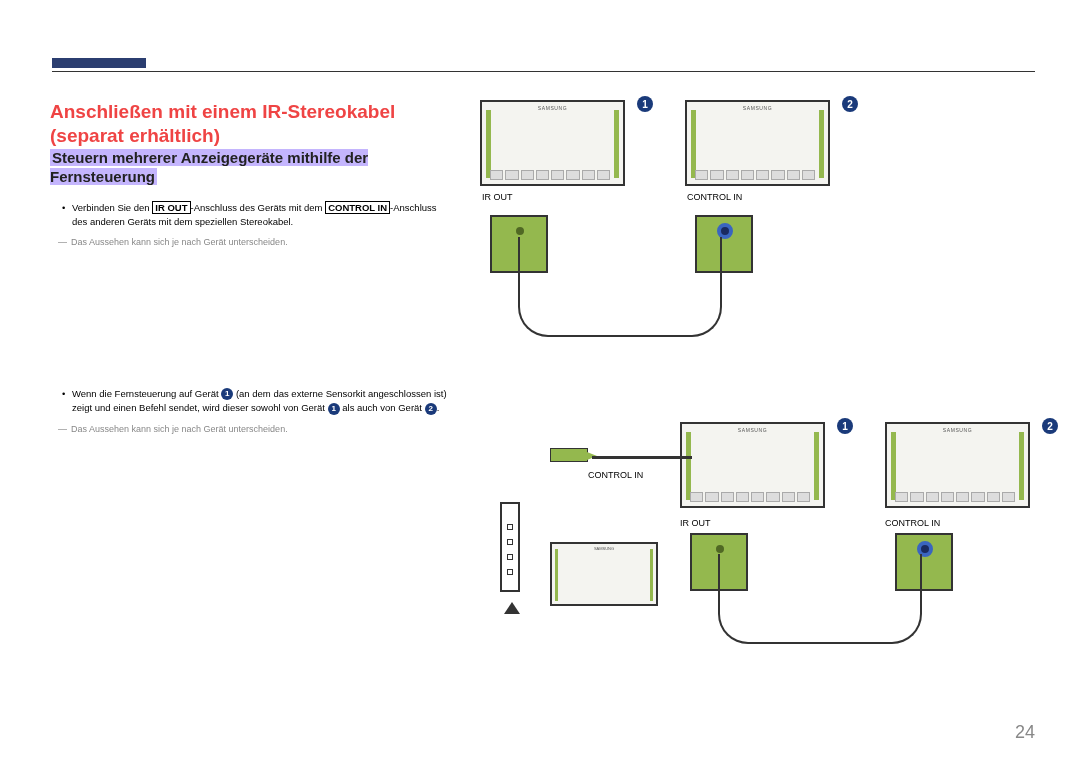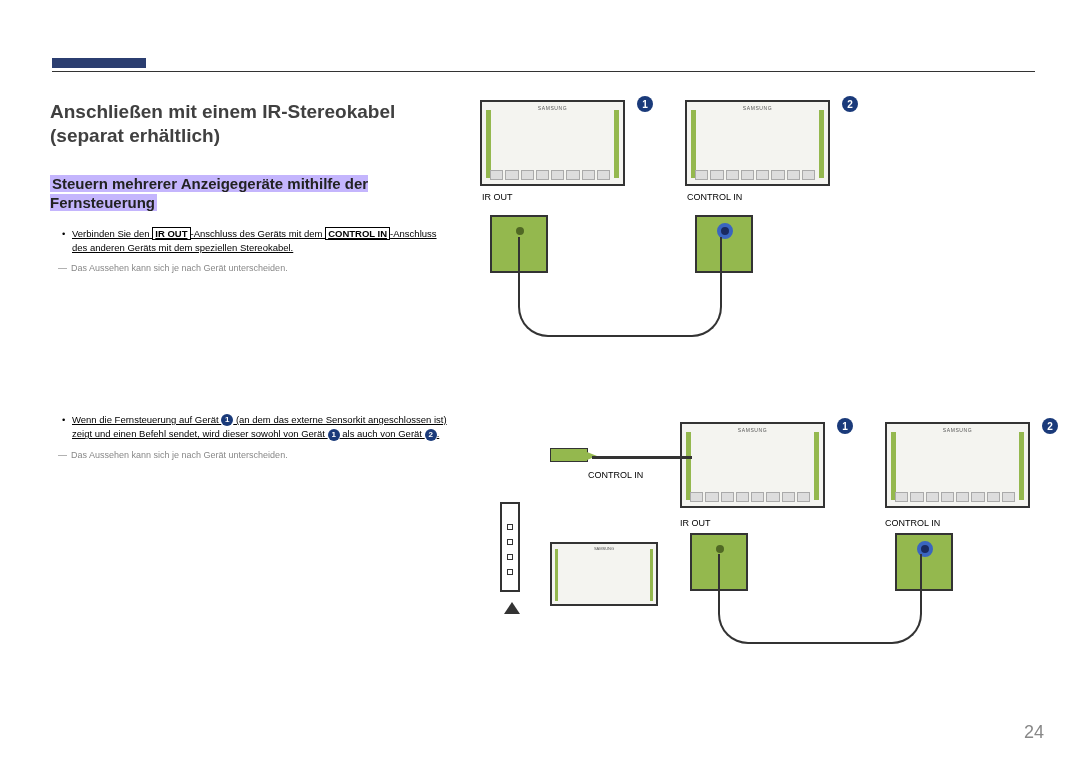--- a/index.html
+++ b/index.html
@@ -37,39 +37,37 @@
     flex-shrink: 0;
   }
   .rightcol {
     flex: 1;
     position: relative;
   }
   h1 {
     font-size: 19px;
     font-weight: bold;
     line-height: 1.25;
-    margin-bottom: 26px;
-    color: #404040;
+    color: #ef4444;
   }
   h2 {
     font-size: 15px;
     font-weight: bold;
     line-height: 1.3;
     margin-bottom: 14px;
     color: #222;
   }
   h2 .hl {
     background: #c4b5fd;
     padding: 0 2px;
   }
   ul.bullets {
     list-style: none;
     padding-left: 12px;
     margin-bottom: 8px;
-    text-decoration: underline;
   }
   ul.bullets li {
     position: relative;
     font-size: 9.5px;
     line-height: 1.5;
     margin-bottom: 6px;
     padding-left: 10px;
   }
   ul.bullets li::before {
     content: "•";
@@ -200,21 +198,21 @@
   }
   .block {
     position:absolute;
     width: 58px; height: 58px;
     background: #94b84e;
     border: 2px solid #333;
   }
   .pageno {
     position: absolute;
     bottom: 20px;
-    right: 36px;
+    right: 45px;
     font-size: 18px;
     color: #888;
   }
   
   .diag2 {
     position: relative;
     height: 280px;
     margin-top: 0;
   }
   .sensor-bracket {

